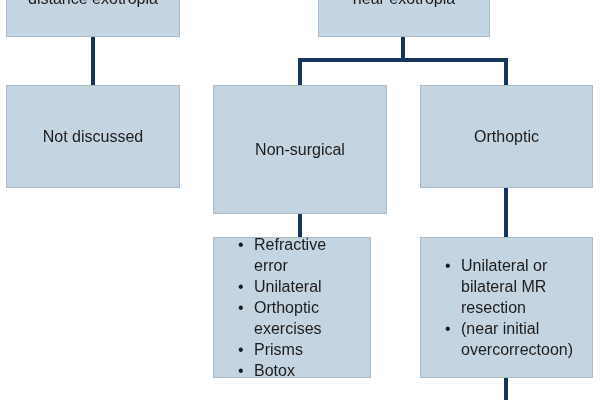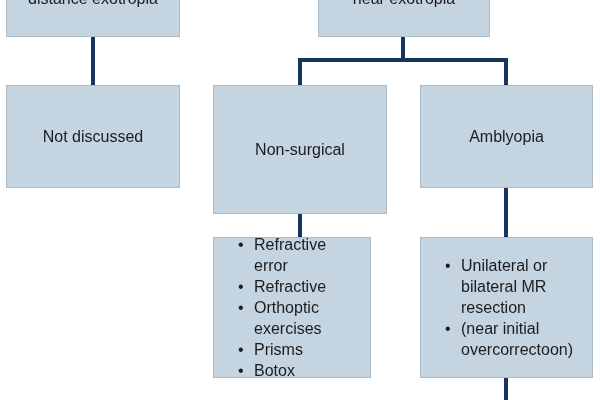--- a/index.html
+++ b/index.html
@@ -89,27 +89,27 @@
 
 <div class="node n-notdiscussed">
   <span>Not discussed</span>
 </div>
 
 <div class="node n-nonsurgical">
   <span>Non-surgical</span>
 </div>
 
 <div class="node n-surgical">
-  <span>Amblyopia</span>
+  <span>Orthoptic</span>
 </div>
 
 <div class="node n-ns-options">
   <ul class="bullets">
     <li>Refractive error</li>
-    <li>Refractive</li>
+    <li>Unilateral</li>
     <li>Orthoptic exercises</li>
     <li>Prisms</li>
     <li>Botox</li>
   </ul>
 </div>
 
 <div class="node n-s-options">
   <ul class="bullets">
     <li>Unilateral or bilateral MR resection</li>
     <li>(near initial overcorrectoon)</li>

